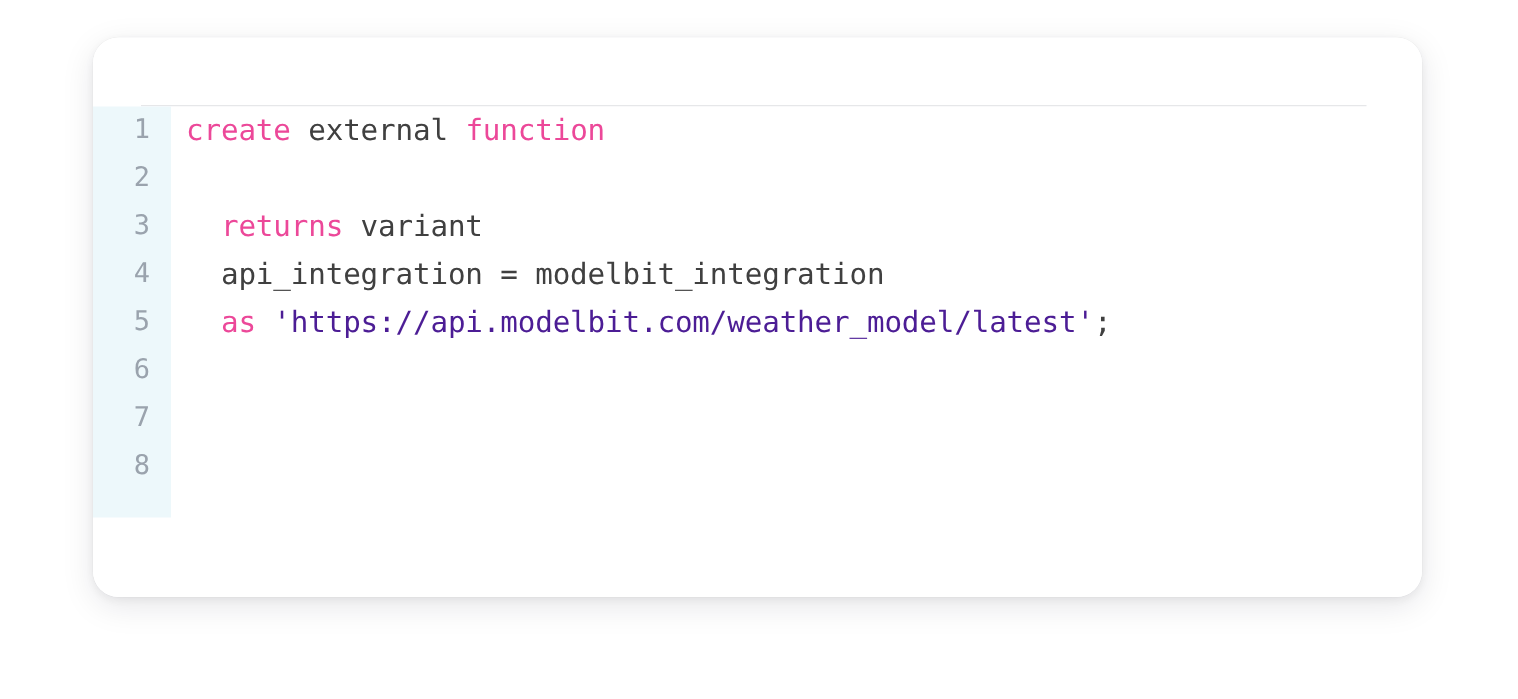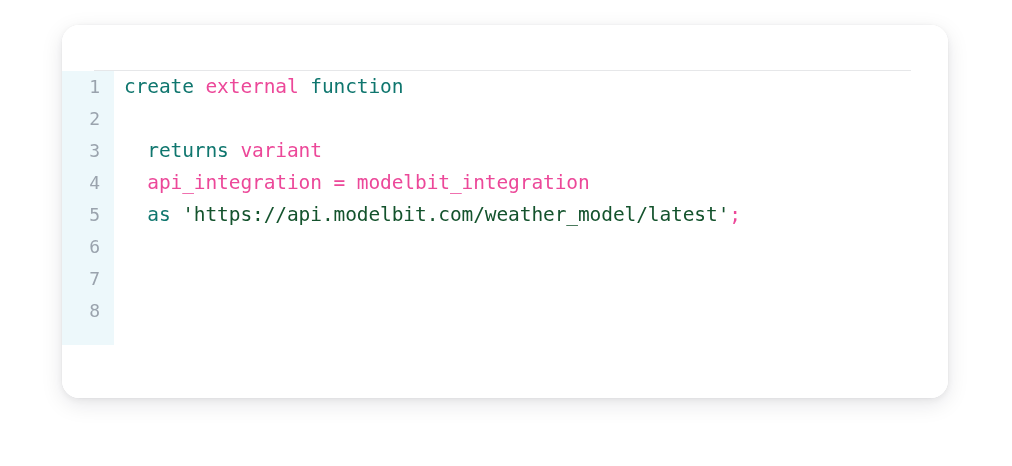--- a/index.html
+++ b/index.html
@@ -105,23 +105,23 @@
   .code-text {
     position: absolute;
     left: 62px;
     top: 0;
     font-family: "DejaVu Sans Mono", "Liberation Mono", monospace;
     font-size: 19.5px;
     letter-spacing: -0.1px;
     color: #27272a;
   }
 
-  .kw   { color: #0f766e; }
-  .str  { color: #14532d; }
-  .plain{ color: #ec4899; }
+  .kw   { color: #ec4899; }
+  .str  { color: #4c1d95; }
+  .plain{ color: #404040; }
 </style>
 </head>
 <body>
 
 <div class="stage">
 
   <div class="code-card">
 
     <div class="card-toolbar"></div>
     <div class="card-divider"></div>

